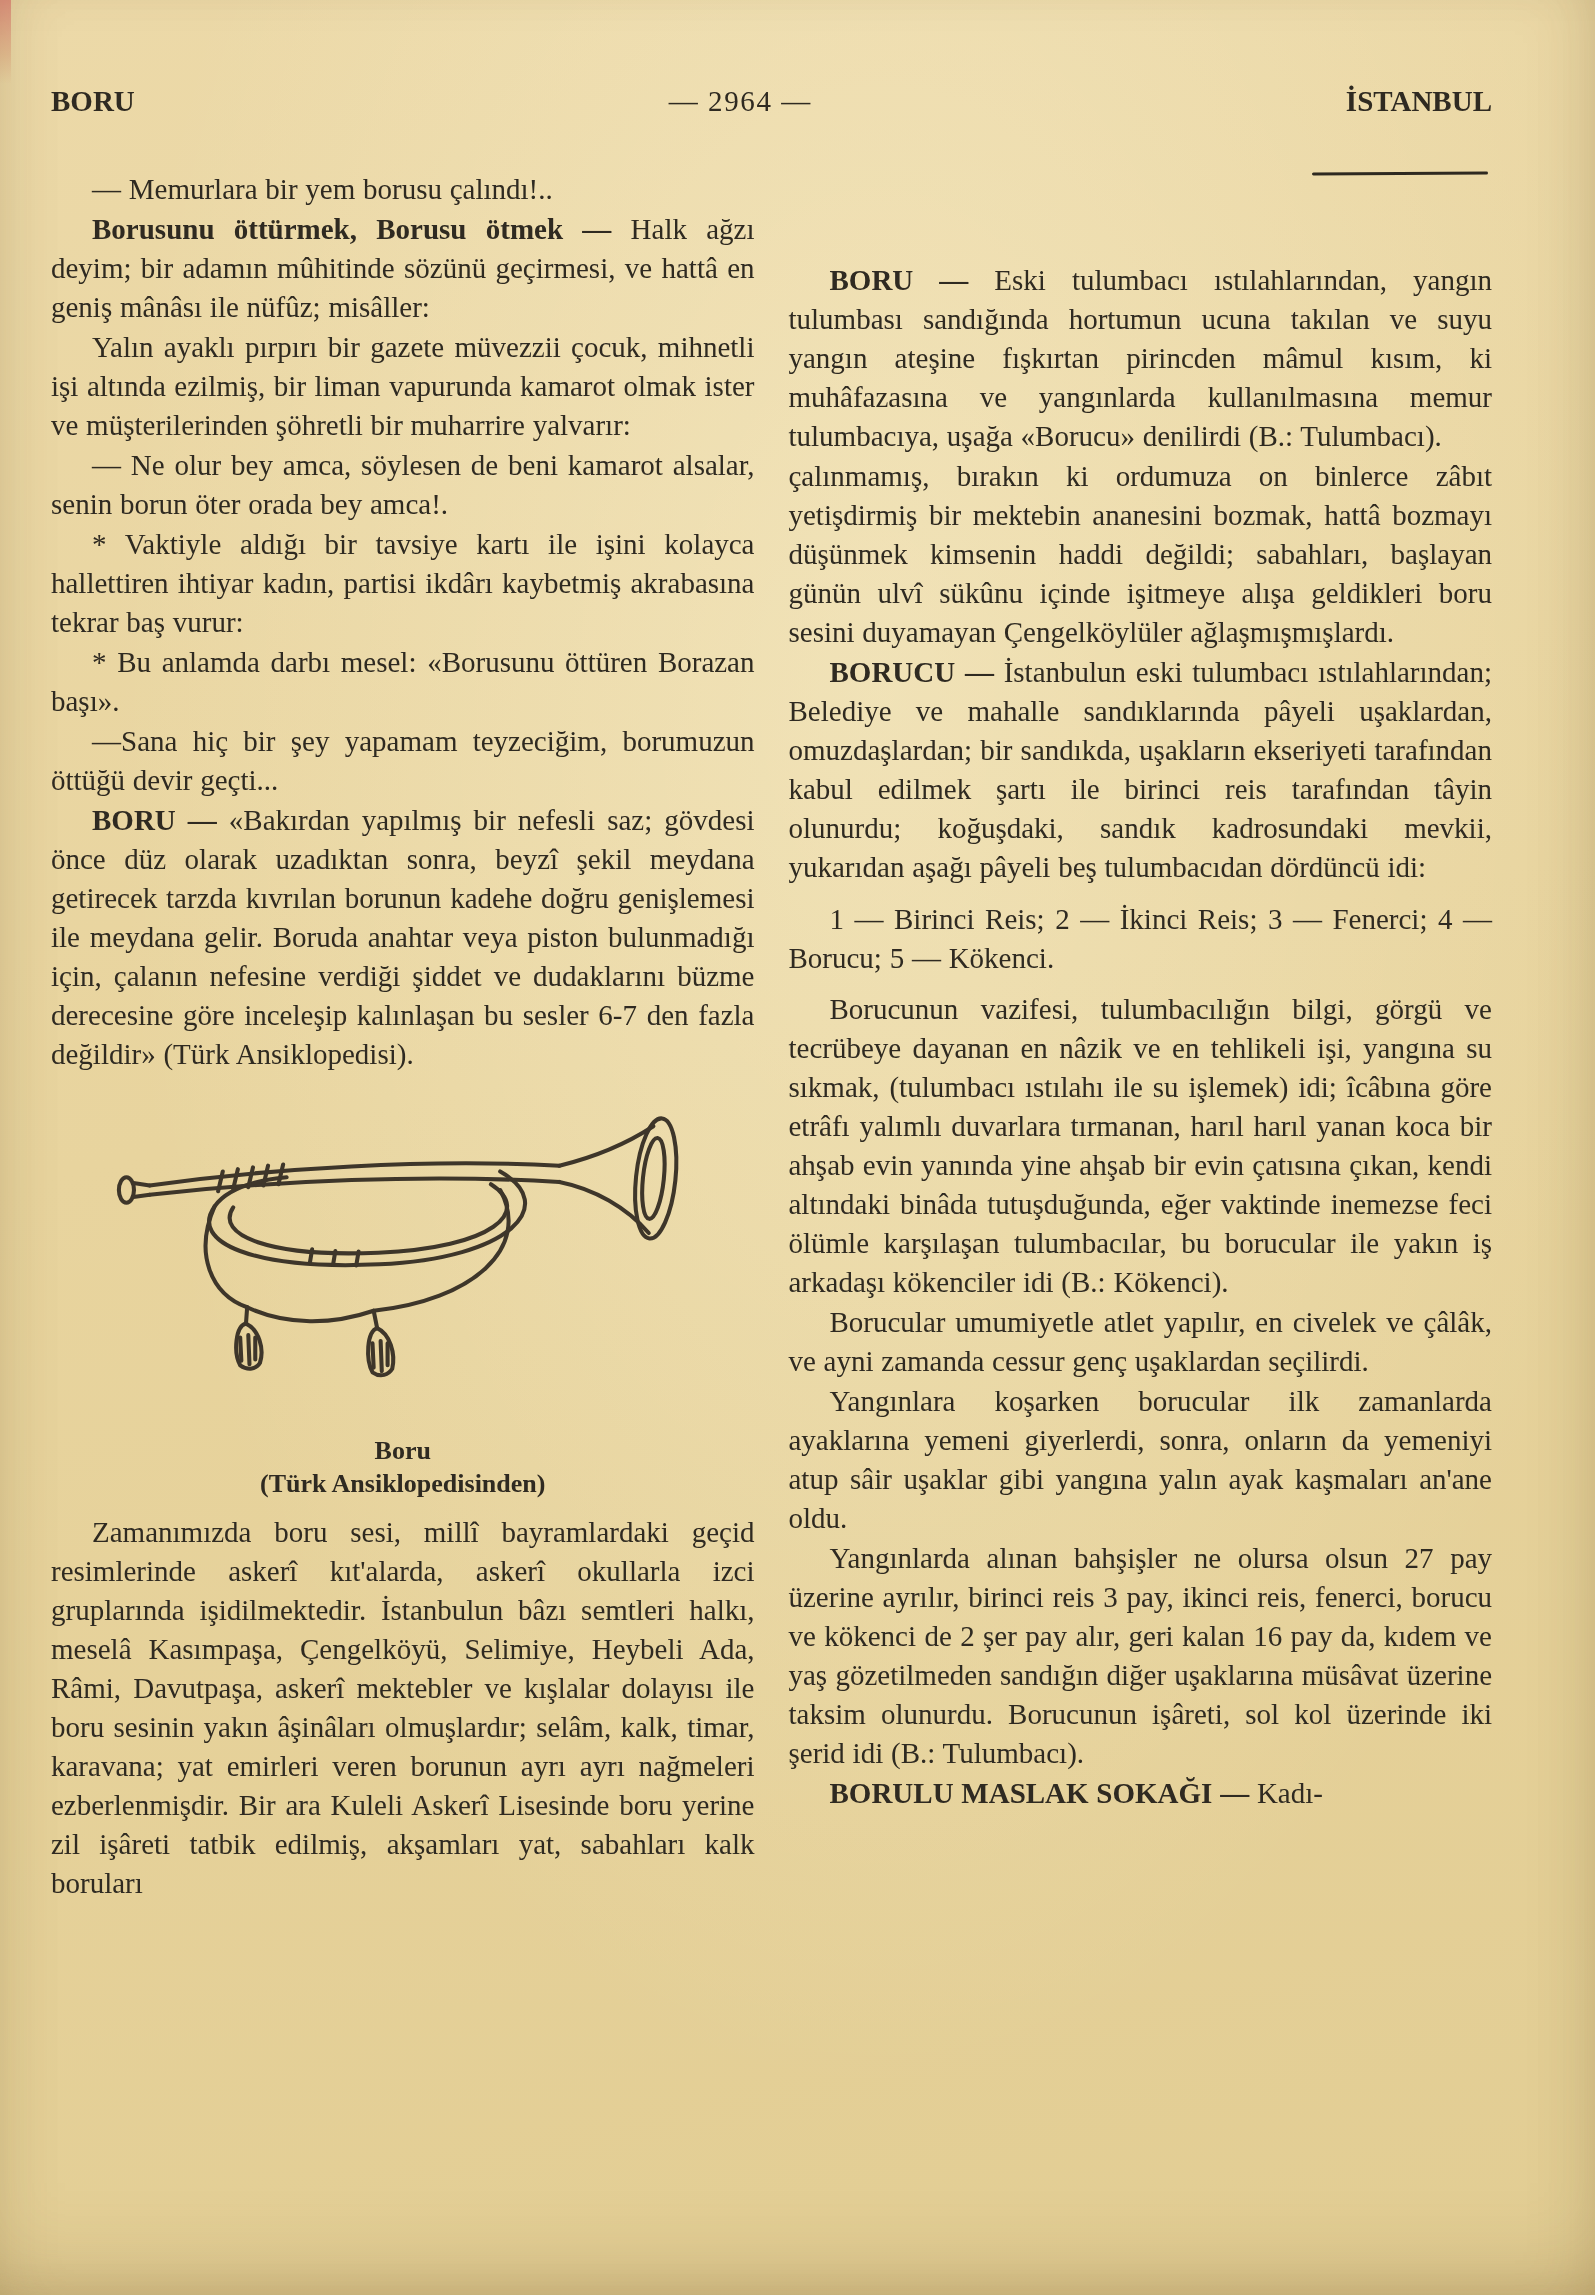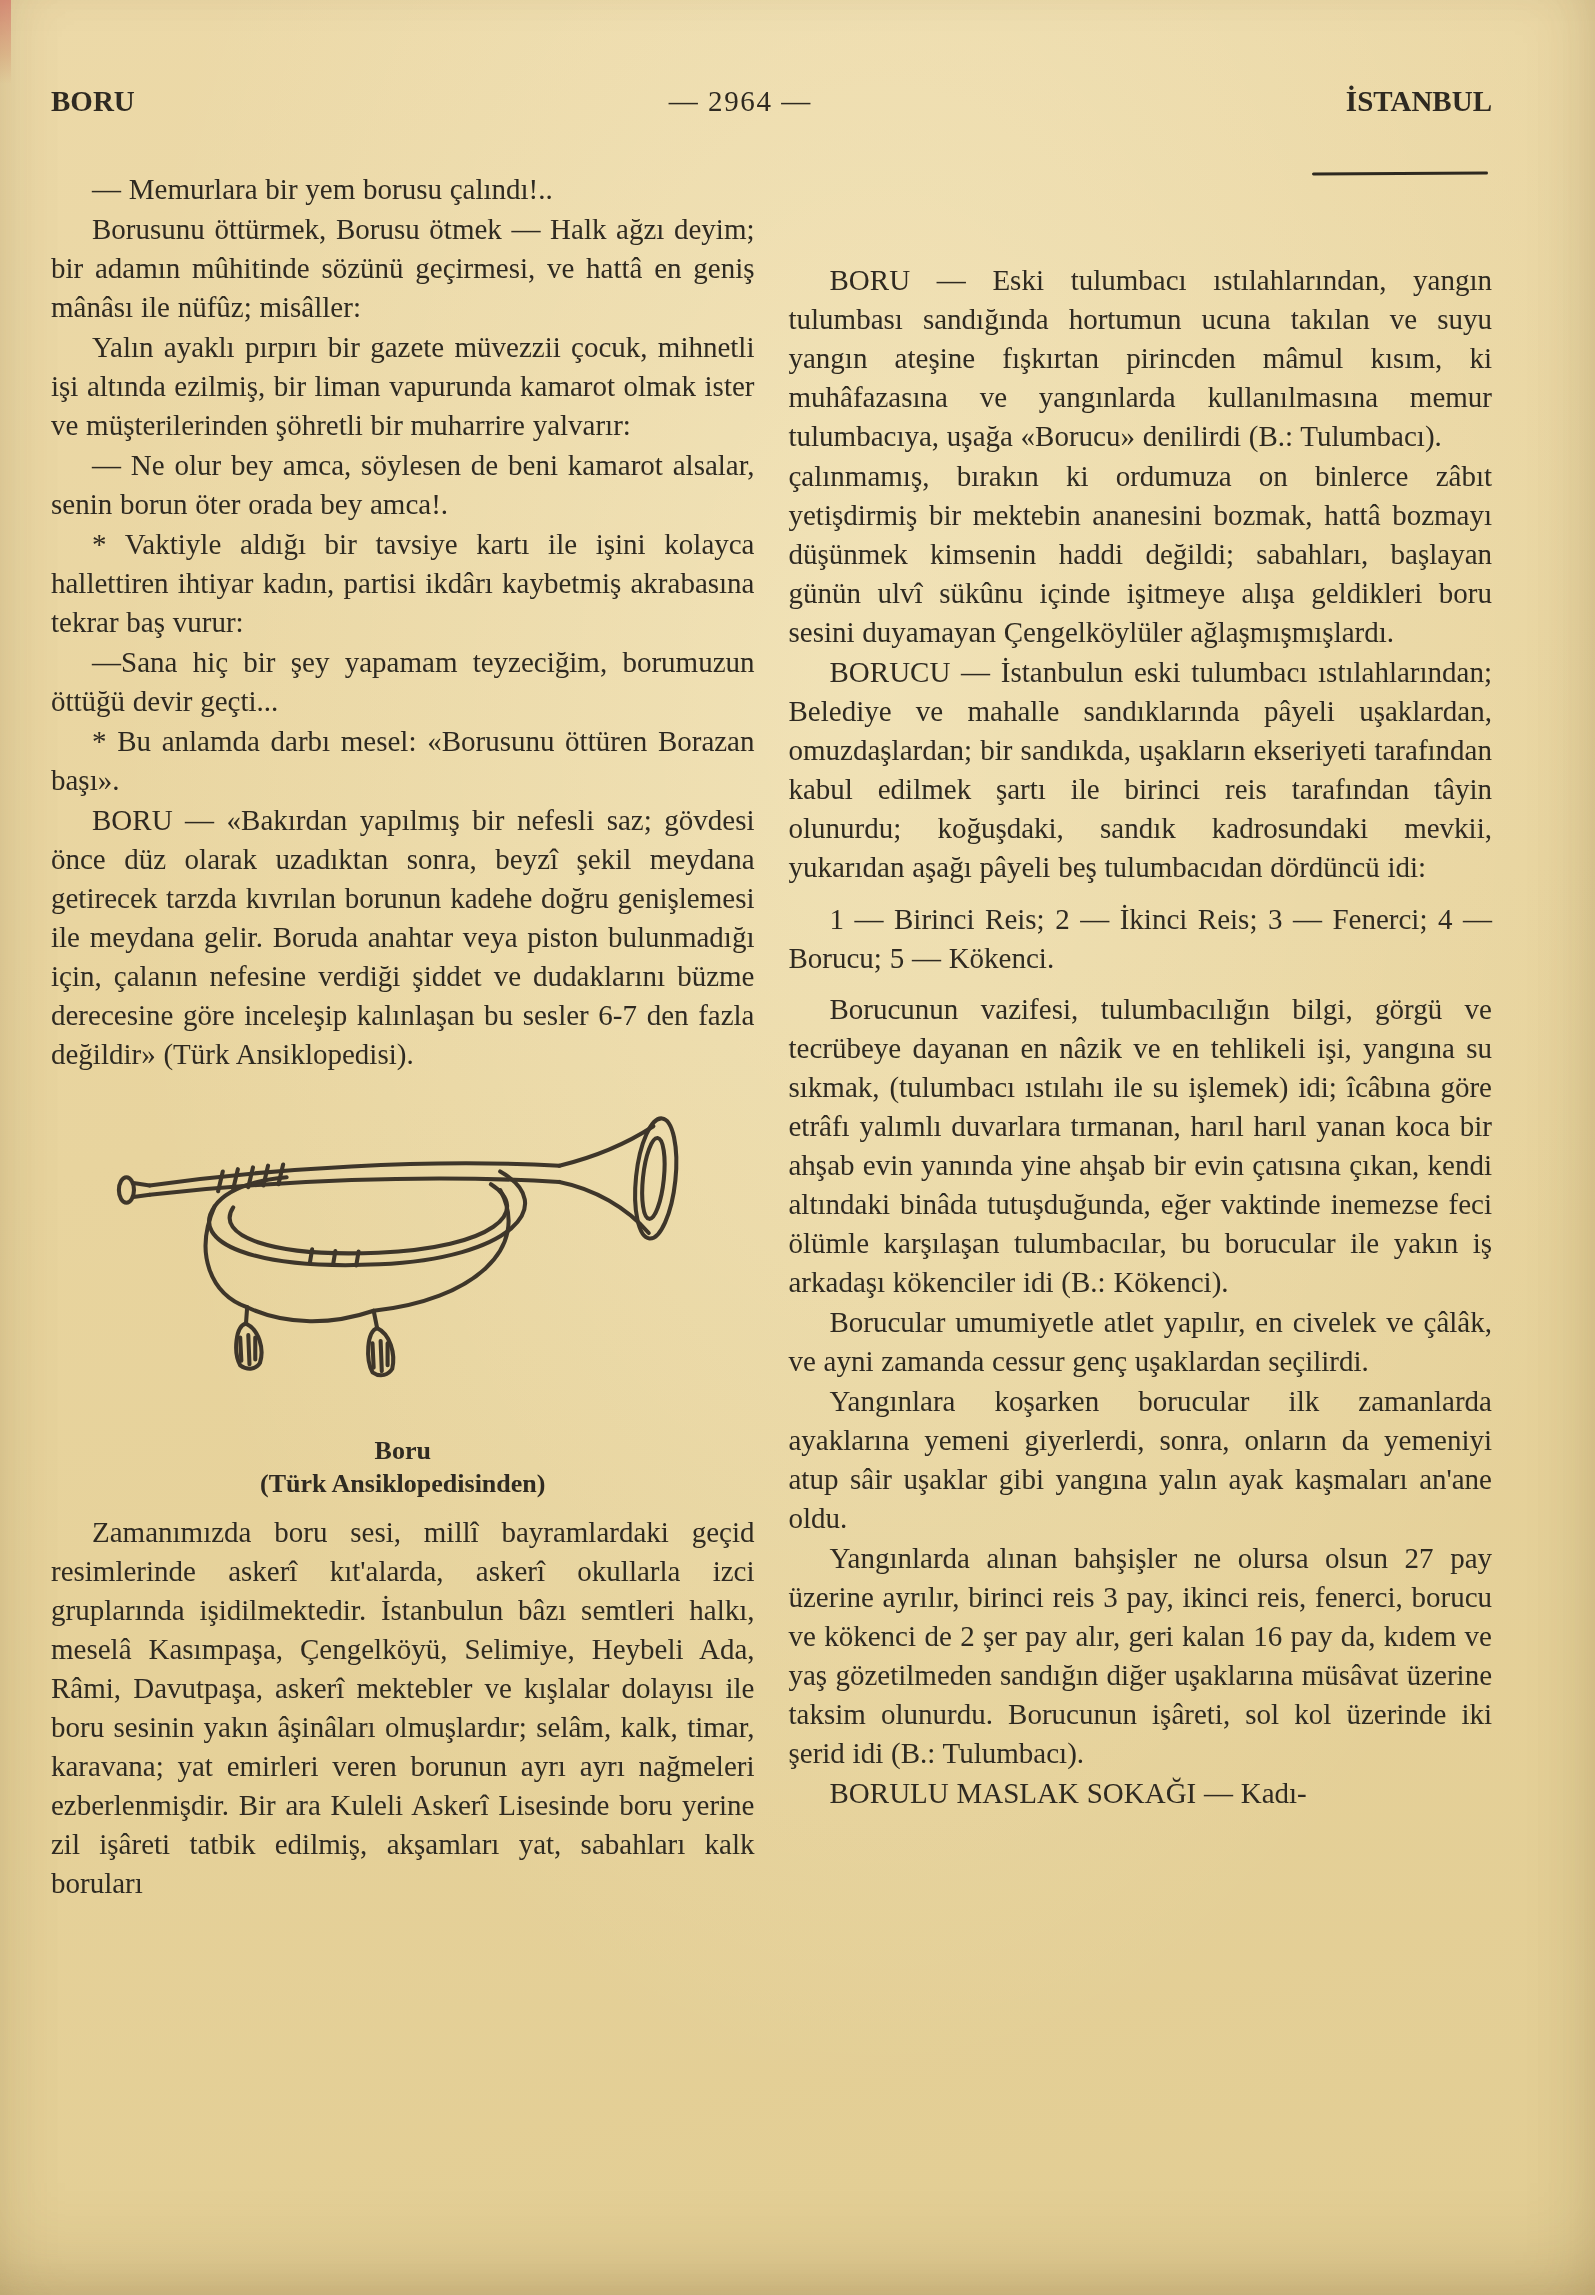--- a/index.html
+++ b/index.html
@@ -22,21 +22,21 @@
       inset 37px 0 79px -58px rgba(110,85,40,.22);
   }
   .running-head{
     display:flex;justify-content:space-between;align-items:baseline;
     font-weight:bold;font-size:29px;line-height:34px;margin-bottom:52px;
   }
   .head-center{font-weight:normal;letter-spacing:1.6px;}
   .columns{display:flex;gap:34px;align-items:center;}
   .col{flex:1 1 0;font-size:29px;line-height:39px;text-align:justify;hyphens:none;}
   .para{margin:0 0 1px;text-indent:41px;word-spacing:0.5px;}
-  .para .lead{font-weight:normal;}
+  .para .lead{font-weight:bold;}
   .para.noindent{text-indent:0;}
   .para.spaced{margin:13.6px 0 11.5px;}
   figure{margin:29px 0 13.6px;padding:0;}
   figure svg{display:block;width:96%;height:325px;margin:0 auto;}
   figcaption{text-align:center;font-weight:bold;margin-top:5.2px;}
   .cap-title{font-size:26px;line-height:35px;}
   .cap-src{font-size:26px;line-height:31.5px;}
   .overline-artifact{
     position:absolute;top:172px;left:1312px;width:176px;height:3.1px;
     background:#2e2920;border-radius:1.6px;transform:rotate(-0.4deg);
@@ -59,22 +59,22 @@
 
   <div class="columns">
 
     <div class="col">
       <div id="left-before">
           <p class="para"><span>— Memurlara bir yem borusu çalındı!..</span></p>
           <p class="para"><b class="lead">Borusunu öttürmek, Borusu ötmek — </b><span>Halk ağzı deyim; bir adamın mûhitinde sözünü geçirmesi, ve hattâ en geniş mânâsı ile nüfûz; misâller:</span></p>
           <p class="para"><span>Yalın ayaklı pırpırı bir gazete müvezzii çocuk, mihnetli işi altında ezilmiş, bir liman vapurunda kamarot olmak ister ve müşterilerinden şöhretli bir muharrire yalvarır:</span></p>
           <p class="para"><span>— Ne olur bey amca, söylesen de beni kamarot alsalar, senin borun öter orada bey amca!.</span></p>
           <p class="para"><span>* Vaktiyle aldığı bir tavsiye kartı ile işini kolayca hallettiren ihtiyar kadın, partisi ikdârı kaybetmiş akrabasına tekrar baş vurur:</span></p>
+          <p class="para"><span>* Bu anlamda darbı mesel: «Borusunu öttüren Borazan başı».</span></p>
           <p class="para"><span>—Sana hiç bir şey yapamam teyzeciğim, borumuzun öttüğü devir geçti...</span></p>
-          <p class="para"><span>* Bu anlamda darbı mesel: «Borusunu öttüren Borazan başı».</span></p>
           <p class="para"><b class="lead">BORU — </b><span>«Bakırdan yapılmış bir nefesli saz; gövdesi önce düz olarak uzadıktan sonra, beyzî şekil meydana getirecek tarzda kıvrılan borunun kadehe doğru genişlemesi ile meydana gelir. Boruda anahtar veya piston bulunmadığı için, çalanın nefesine verdiği şiddet ve dudaklarını büzme derecesine göre inceleşip kalınlaşan bu sesler 6-7 den fazla değildir» (Türk Ansiklopedisi).</span></p>
         </div>
 
       <figure>
         <svg viewBox="0 0 1040 560" xmlns="http://www.w3.org/2000/svg" aria-hidden="true">
           <g fill="none" stroke="#3e362a" stroke-width="7" stroke-linejoin="round" stroke-linecap="round">
 
             <ellipse cx="44" cy="150" rx="13" ry="22"></ellipse>
             <path d="M56 138 L84 142 M56 162 L84 158"></path>
 

